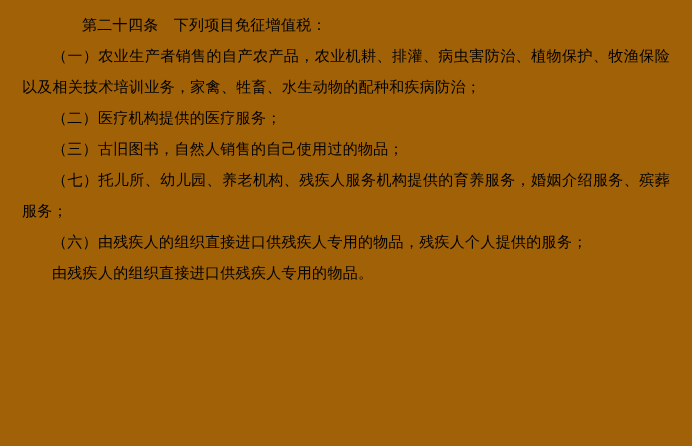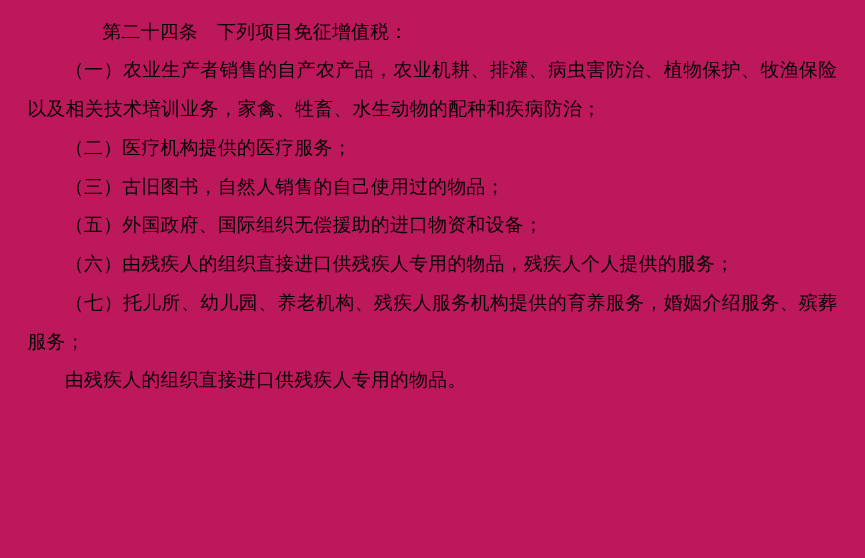--- a/index.html
+++ b/index.html
@@ -12,21 +12,21 @@
     height: 446px;
     overflow: hidden;
     font-family: "DejaVu Sans", "Liberation Sans", sans-serif;
     color: #000000;
   }
   .page {
     box-sizing: border-box;
     width: 692px;
     height: 446px;
     padding: 10px 22px 0 22px;
-    background: #be185d;
+    background: #a16207;
   }
   .para {
     font-size: 15px;
     line-height: 31px;
     letter-spacing: 0.3px;
     text-align: justify;
     text-justify: inter-ideograph;
     margin: 0;
     white-space: pre-wrap;
     word-break: break-all;
@@ -41,19 +41,18 @@
 </head>
 <body>
 
 <div class="page">
 
   <p class="para indent-title">第二十四条　下列项目免征增值税：</p>
 
   <p class="para indent-item">（一）农业生产者销售的自产农产品，农业机耕、排灌、病虫害防治、植物保护、牧渔保险以及相关技术培训业务，家禽、牲畜、水生动物的配种和疾病防治；</p>
   <p class="para indent-item">（二）医疗机构提供的医疗服务；</p>
   <p class="para indent-item">（三）古旧图书，自然人销售的自己使用过的物品；</p>
-  <p class="para indent-item">（五）外国政府、国际组织无偿援助的进口物资和设备；</p>
+  <p class="para indent-item">（七）托儿所、幼儿园、养老机构、残疾人服务机构提供的育养服务，婚姻介绍服务、殡葬服务；</p>
   <p class="para indent-item">（六）由残疾人的组织直接进口供残疾人专用的物品，残疾人个人提供的服务；</p>
-  <p class="para indent-item">（七）托儿所、幼儿园、养老机构、残疾人服务机构提供的育养服务，婚姻介绍服务、殡葬服务；</p>
 
   <p class="para indent-item">由残疾人的组织直接进口供残疾人专用的物品。</p>
 
 </div>
 
 </body></html>

